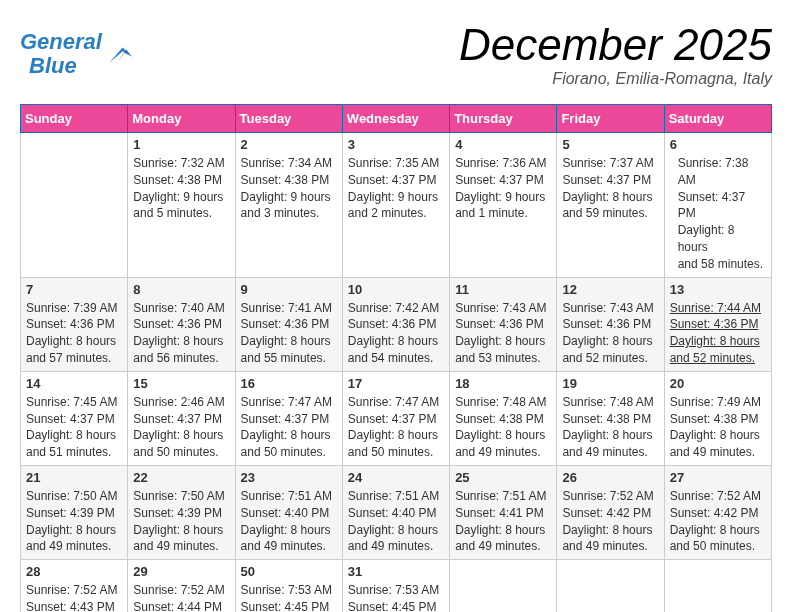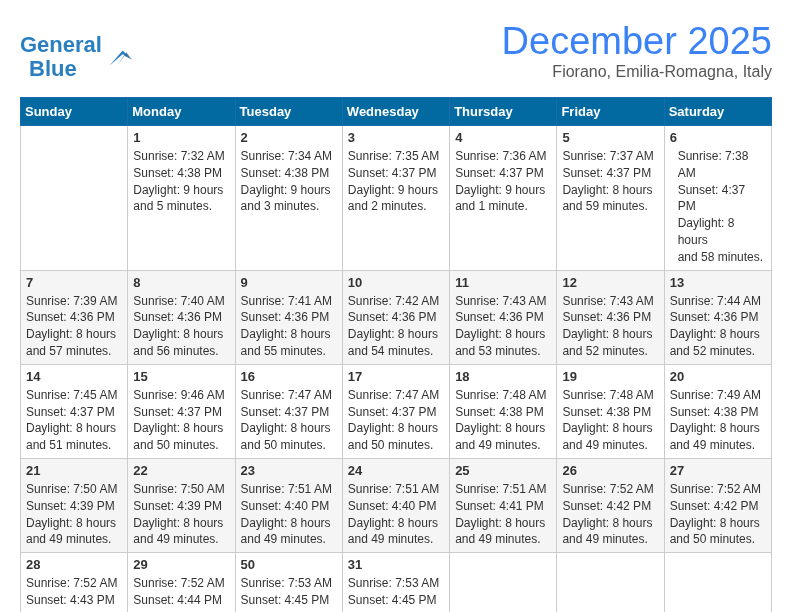--- a/index.html
+++ b/index.html
@@ -6,22 +6,23 @@
     body {
       font-family: Arial, sans-serif;
       background: #fff;
       width: 792px;
       min-height: 612px;
       padding: 20px;
     }
     .header {
       display: flex;
       justify-content: space-between;
-      align-items: flex-end;
+      align-items: center;
       margin-bottom: 16px;
+      font-style: italic;
     }
     .logo {
       display: flex;
       align-items: center;
     }
     .logo-text {
       font-size: 22px;
       font-weight: bold;
       color: #1a1a1a;
       line-height: 1.1;
@@ -31,35 +32,35 @@
     }
     .logo-icon {
       width: 28px;
       height: 28px;
       margin-left: 2px;
     }
     .title-block {
       text-align: right;
     }
     .month-title {
-      font-size: 38px;
-      color: #3b82f6;
+      font-size: 44px;
+      color: #000000;
       font-weight: normal;
     }
     .location-title {
       font-size: 16px;
       color: #555;
     }
     table {
       width: 100%;
       border-collapse: collapse;
       table-layout: fixed;
     }
     thead tr th {
-      background-color: #0369a1;
+      background-color: #ec4899;
       color: #fff;
       font-size: 13px;
       font-weight: bold;
       padding: 6px 4px;
       text-align: left;
       border: 1px solid #1a6aad;
     }
     tbody tr td {
       border: 1px solid #ccc;
       vertical-align: top;
@@ -206,37 +207,37 @@
         </td>
         <td>
           <span class="day-number">12</span>
           <div class="day-info" style="white-space: pre-line;">Sunrise: 7:43 AM
 Sunset: 4:36 PM
 Daylight: 8 hours
 and 52 minutes.</div>
         </td>
         <td>
           <span class="day-number">13</span>
-          <div class="day-info" style="white-space: pre-line;">Sunrise: 7:44 AM
+          <div class="day-info" style="white-space: pre-line; text-decoration: underline;">Sunrise: 7:44 AM
 Sunset: 4:36 PM
 Daylight: 8 hours
 and 52 minutes.</div>
         </td>
       </tr>
       <tr>
         <td>
           <span class="day-number">14</span>
           <div class="day-info" style="white-space: pre-line;">Sunrise: 7:45 AM
 Sunset: 4:37 PM
 Daylight: 8 hours
 and 51 minutes.</div>
         </td>
         <td>
           <span class="day-number">15</span>
-          <div class="day-info" style="white-space: pre-line;">Sunrise: 9:46 AM
+          <div class="day-info" style="white-space: pre-line;">Sunrise: 2:46 AM
 Sunset: 4:37 PM
 Daylight: 8 hours
 and 50 minutes.</div>
         </td>
         <td>
           <span class="day-number">16</span>
           <div class="day-info" style="white-space: pre-line;">Sunrise: 7:47 AM
 Sunset: 4:37 PM
 Daylight: 8 hours
 and 50 minutes.</div>

